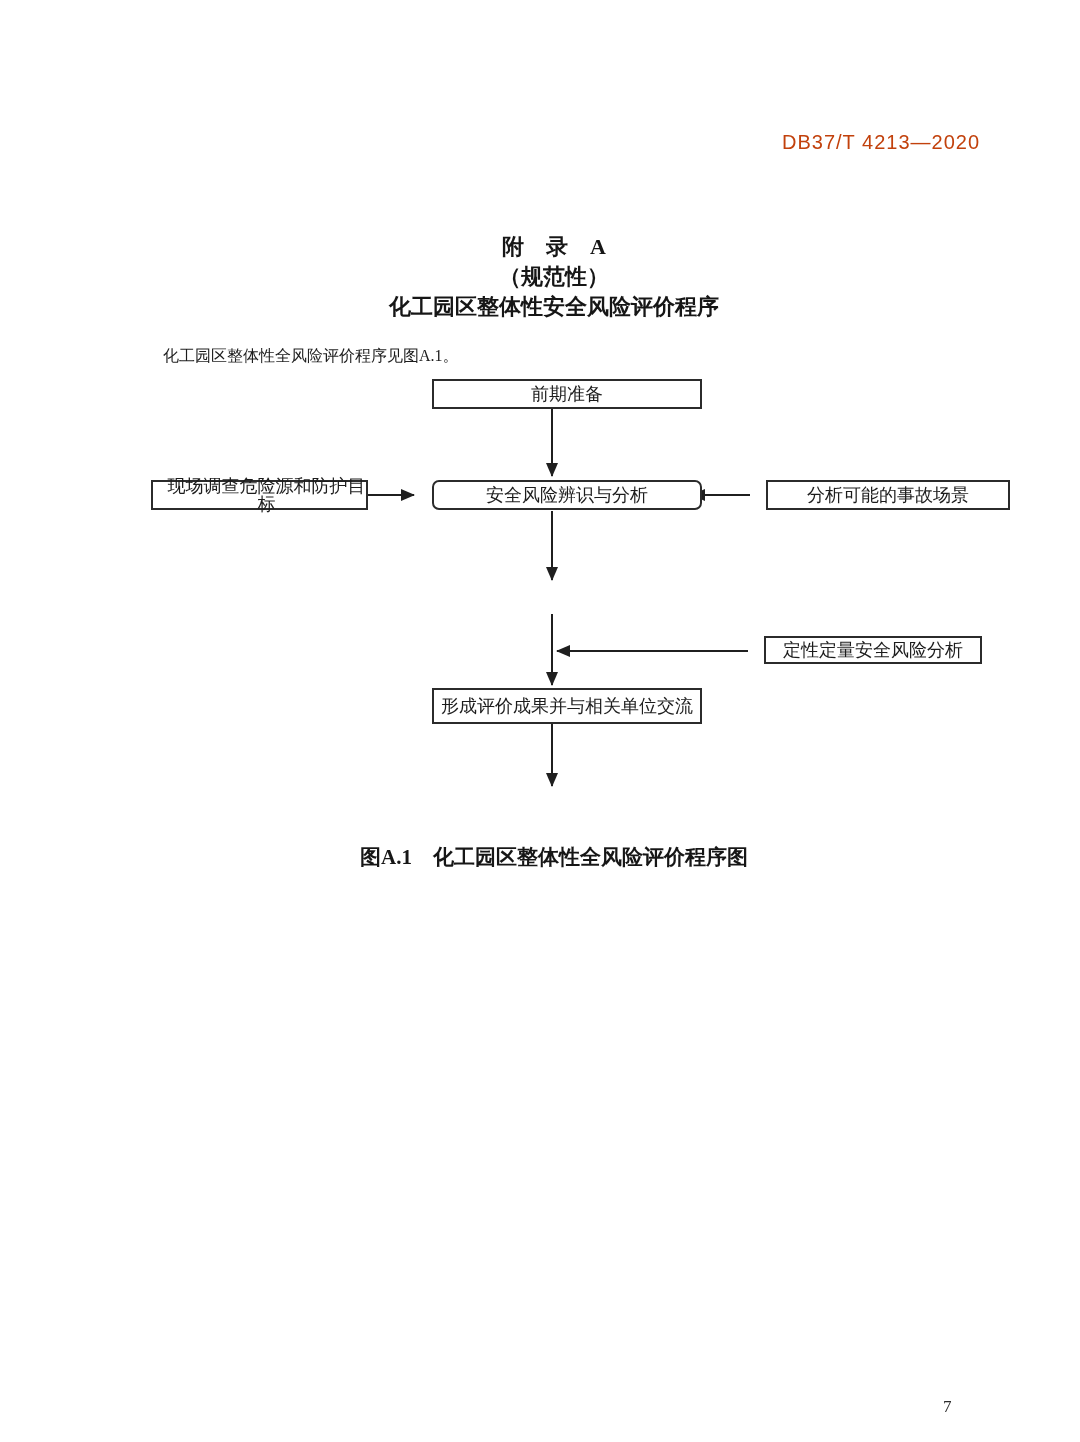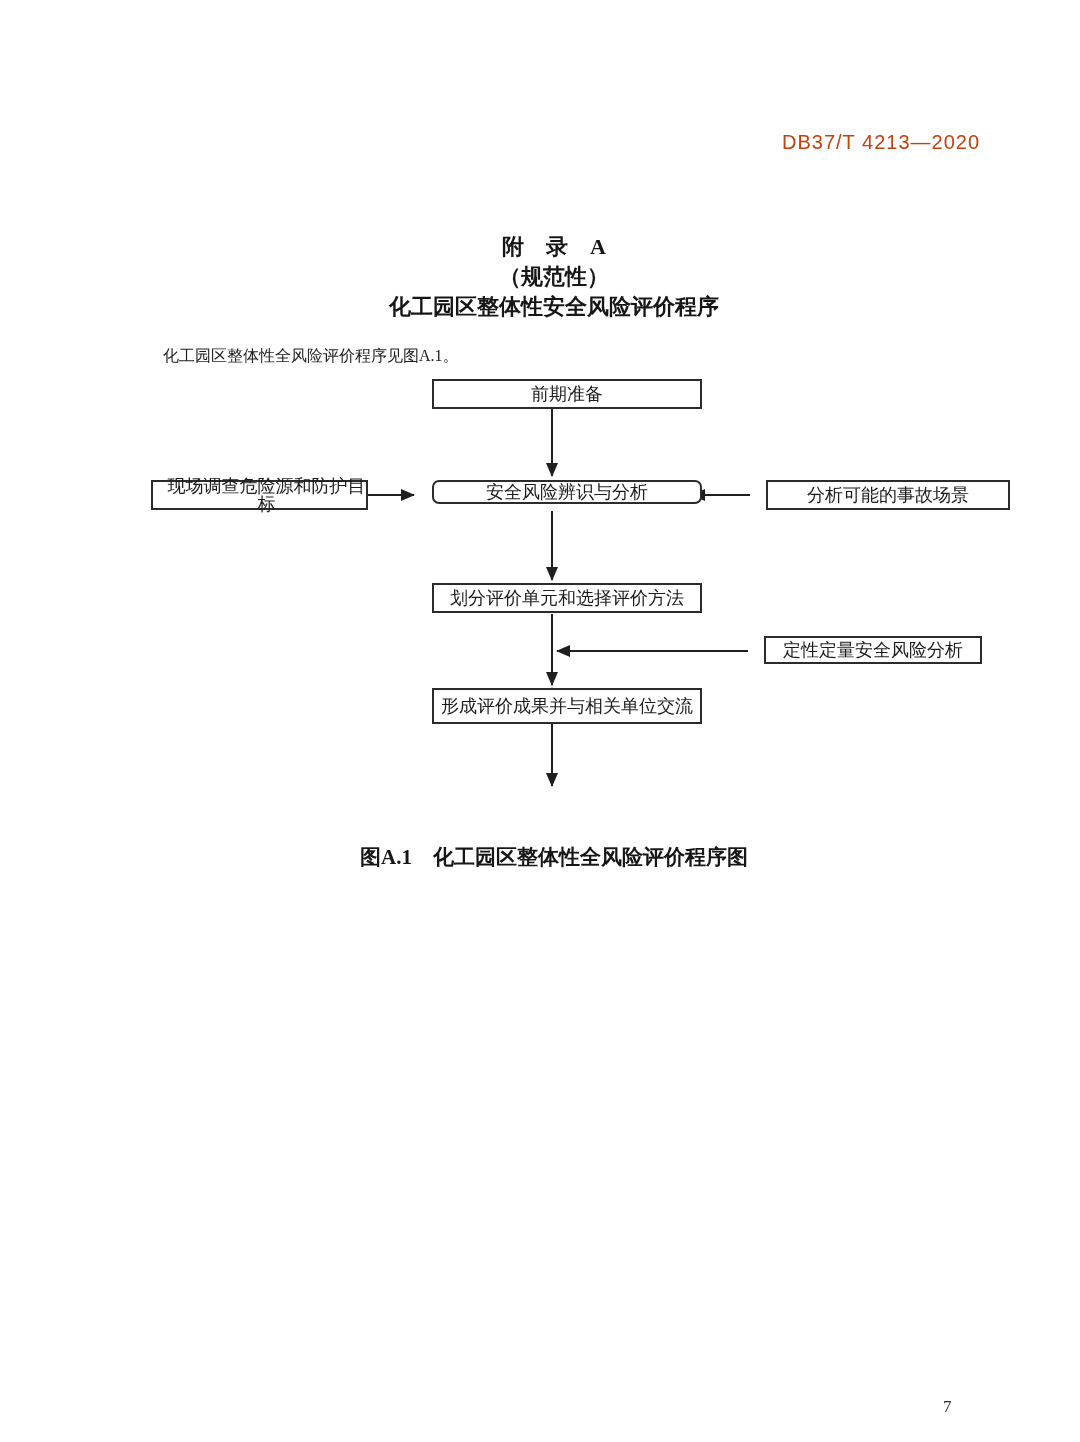--- a/index.html
+++ b/index.html
@@ -60,21 +60,21 @@
     align-items: center;
     justify-content: center;
     font-size: 18px;
     color: #1c1c1c;
     text-align: center;
     line-height: 1;
     margin-left: 14px;
   }
   .node-prep        { left: 418px; top: 379px; width: 270px; height: 30px; }
   .node-survey      { left: 137px; top: 480px; width: 217px; height: 30px; padding-left: 14px; }
-  .node-identify    { left: 418px; top: 480px; width: 270px; height: 24px; border-radius: 7px; }
+  .node-identify    { left: 418px; top: 480px; width: 270px; height: 30px; border-radius: 7px; }
   .node-scenario    { left: 752px; top: 480px; width: 244px; height: 30px; }
   .node-units       { left: 418px; top: 583px; width: 270px; height: 30px; }
   .node-qualquant   { left: 750px; top: 636px; width: 218px; height: 28px; }
   .node-results     { left: 418px; top: 688px; width: 270px; height: 36px; }
   .node-report      { left: 418px; top: 789px; width: 270px; height: 30px; }
   .fig-caption {
     position: absolute;
     top: 843px;
     left: 14px;
     width: 1080px;
@@ -128,23 +128,20 @@
   </div>
   <div class="node node-survey">
     <span>现场调查危险源和防护目标</span>
   </div>
   <div class="node node-identify">
     <span>安全风险辨识与分析</span>
   </div>
   <div class="node node-scenario">
     <span>分析可能的事故场景</span>
   </div>
-  <div class="node node-units">
-    <span>划分评价单元和选择评价方法</span>
-  </div>
   <div class="node node-qualquant">
     <span>定性定量安全风险分析</span>
   </div>
   <div class="node node-results">
     <span>形成评价成果并与相关单位交流</span>
   </div>
 
   <div class="fig-caption">图A.1　化工园区整体性全风险评价程序图</div>
 
   <div class="page-number">7</div>

